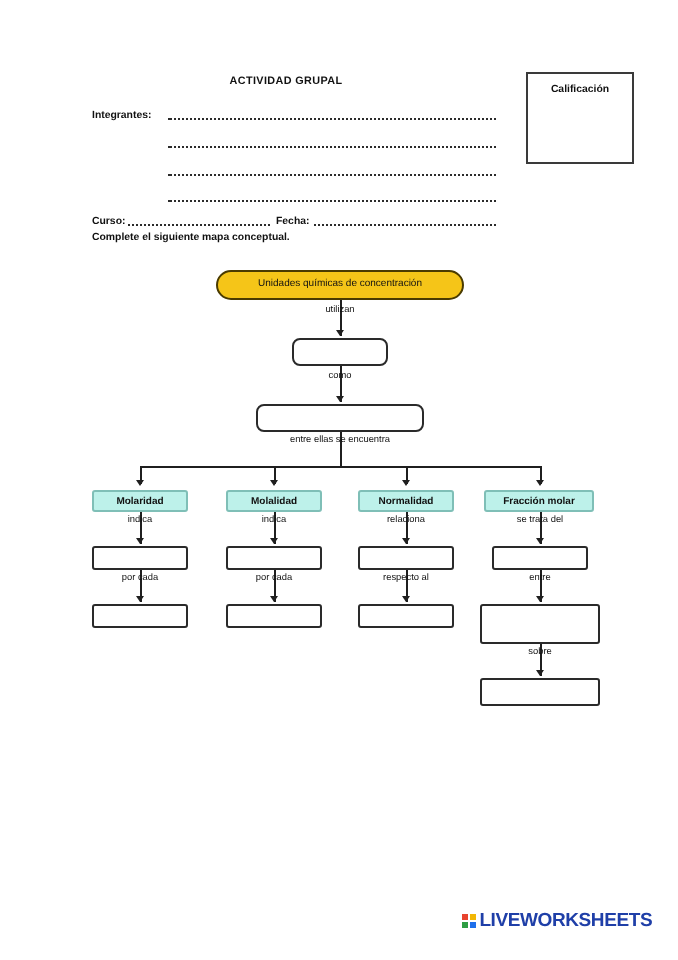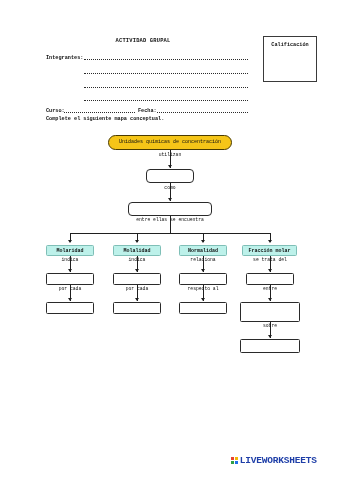--- a/index.html
+++ b/index.html
@@ -9,21 +9,20 @@
   }
   body {
     font-family: "Liberation Sans", sans-serif;
   }
   #page {
     position: relative;
     width: 339px;
     height: 480px;
     background: #ffffff;
     overflow: hidden;
-    font-family: Liberation Mono, monospace;
   }
 
   
   .activity-title {
     position: absolute;
     left: 0;
     top: 38px;
     width: 286px;
     text-align: center;
     font-size: 5.4px;

